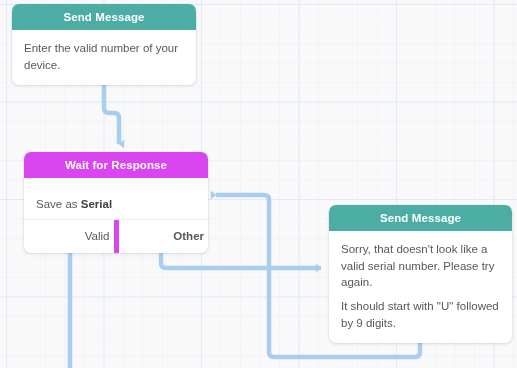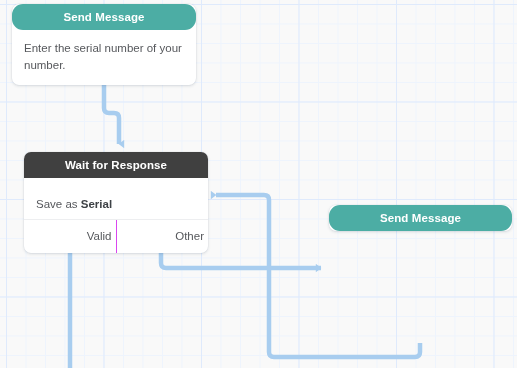--- a/index.html
+++ b/index.html
@@ -52,22 +52,22 @@
 
   .node-header {
     height: 26px;
     line-height: 26px;
     text-align: center;
     color: #ffffff;
     font-size: 11.5px;
     font-weight: bold;
     letter-spacing: 0.1px;
   }
-  .header-teal { background: #4cada4; border-radius: 11px; }
-  .header-blue { background: #404040; }
+  .header-teal { background: #4cada4; }
+  .header-blue { background: #d946ef; }
 
   .node-body {
     padding: 10px 12px 12px 12px;
     font-size: 11.5px;
     color: #56585c;
     line-height: 1.45;
   }
   .node-body p {
     margin: 0;
   }
@@ -90,21 +90,22 @@
     display: flex;
   }
   .branch-cell {
     flex: 1 1 50%;
     text-align: right;
     font-size: 11.5px;
     color: #56585c;
     padding: 10px 4px 11px 4px;
   }
   .branch-cell + .branch-cell {
-    border-left: 1px solid #d946ef;
+    border-left: 5px solid #d946ef;
+    font-weight: bold;
   }
 
   #node-send-serial { left: 12px; top: 4px; width: 184px; }
   #node-wait        { left: 24px; top: 152px; width: 184px; }
   #node-send-error  { left: 329px; top: 205px; width: 183px; }
 </style>
 </head>
 <body>
 
 <div id="canvas">
@@ -131,33 +132,37 @@
       <path d="M161,242 L161,263 Q161,268 166,268 L321,268" marker-end="url(#arrow-right)"></path>
 
       <path d="M420,343 L420,352 Q420,357 415,357 L274,357 Q269,357 269,352
                L269,200 Q269,195 264,195 L216,195" marker-end="url(#arrow-left)"></path>
     </g>
   </svg>
 
   <div class="node" id="node-send-serial">
     <div class="node-header header-teal">Send Message</div>
     <div class="node-body">
-      <p>Enter the serial number of your number.</p>
+      <p>Enter the valid number of your device.</p>
     </div>
   </div>
 
   <div class="node" id="node-wait">
     <div class="node-header header-blue">Wait for Response</div>
     <div class="save-row">
       <span>Save as</span>
       <b>Serial</b>
     </div>
     <div class="branch-row">
       <div class="branch-cell">Valid</div>
       <div class="branch-cell">Other</div>
     </div>
   </div>
 
   <div class="node" id="node-send-error">
     <div class="node-header header-teal">Send Message</div>
+    <div class="node-body">
+      <p>Sorry, that doesn't look like a valid serial number. Please try again.</p>
+      <p>It should start with "U" followed by 9 digits.</p>
+    </div>
   </div>
 
 </div>
 
 </body></html>

